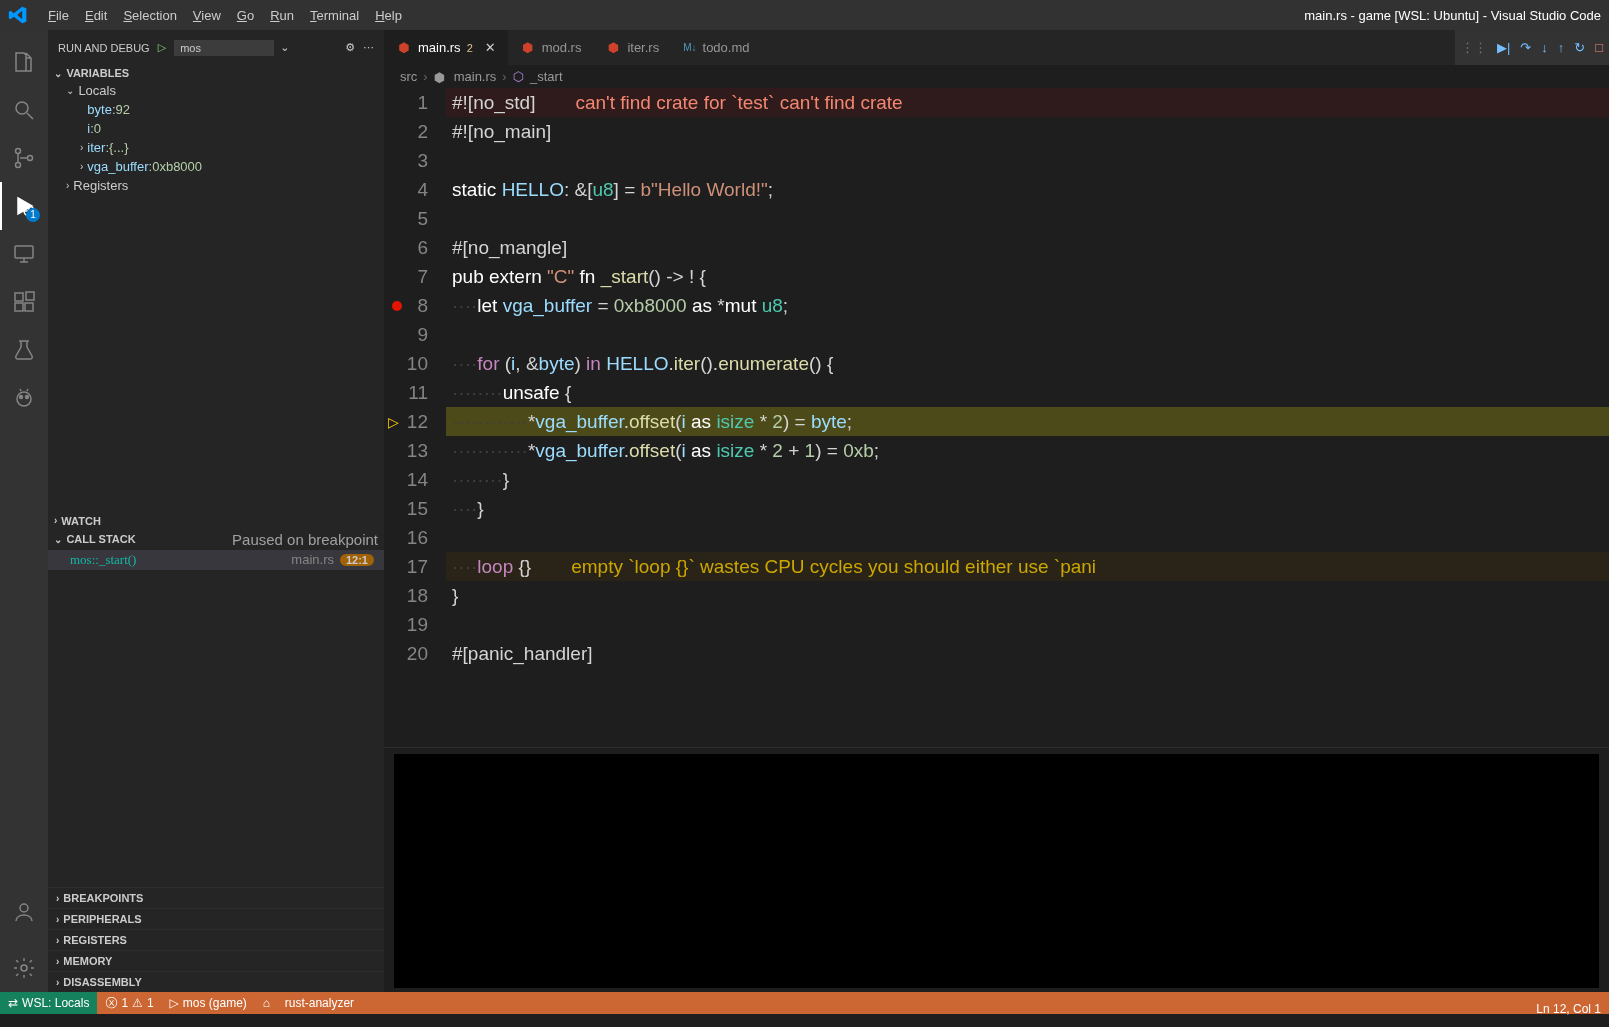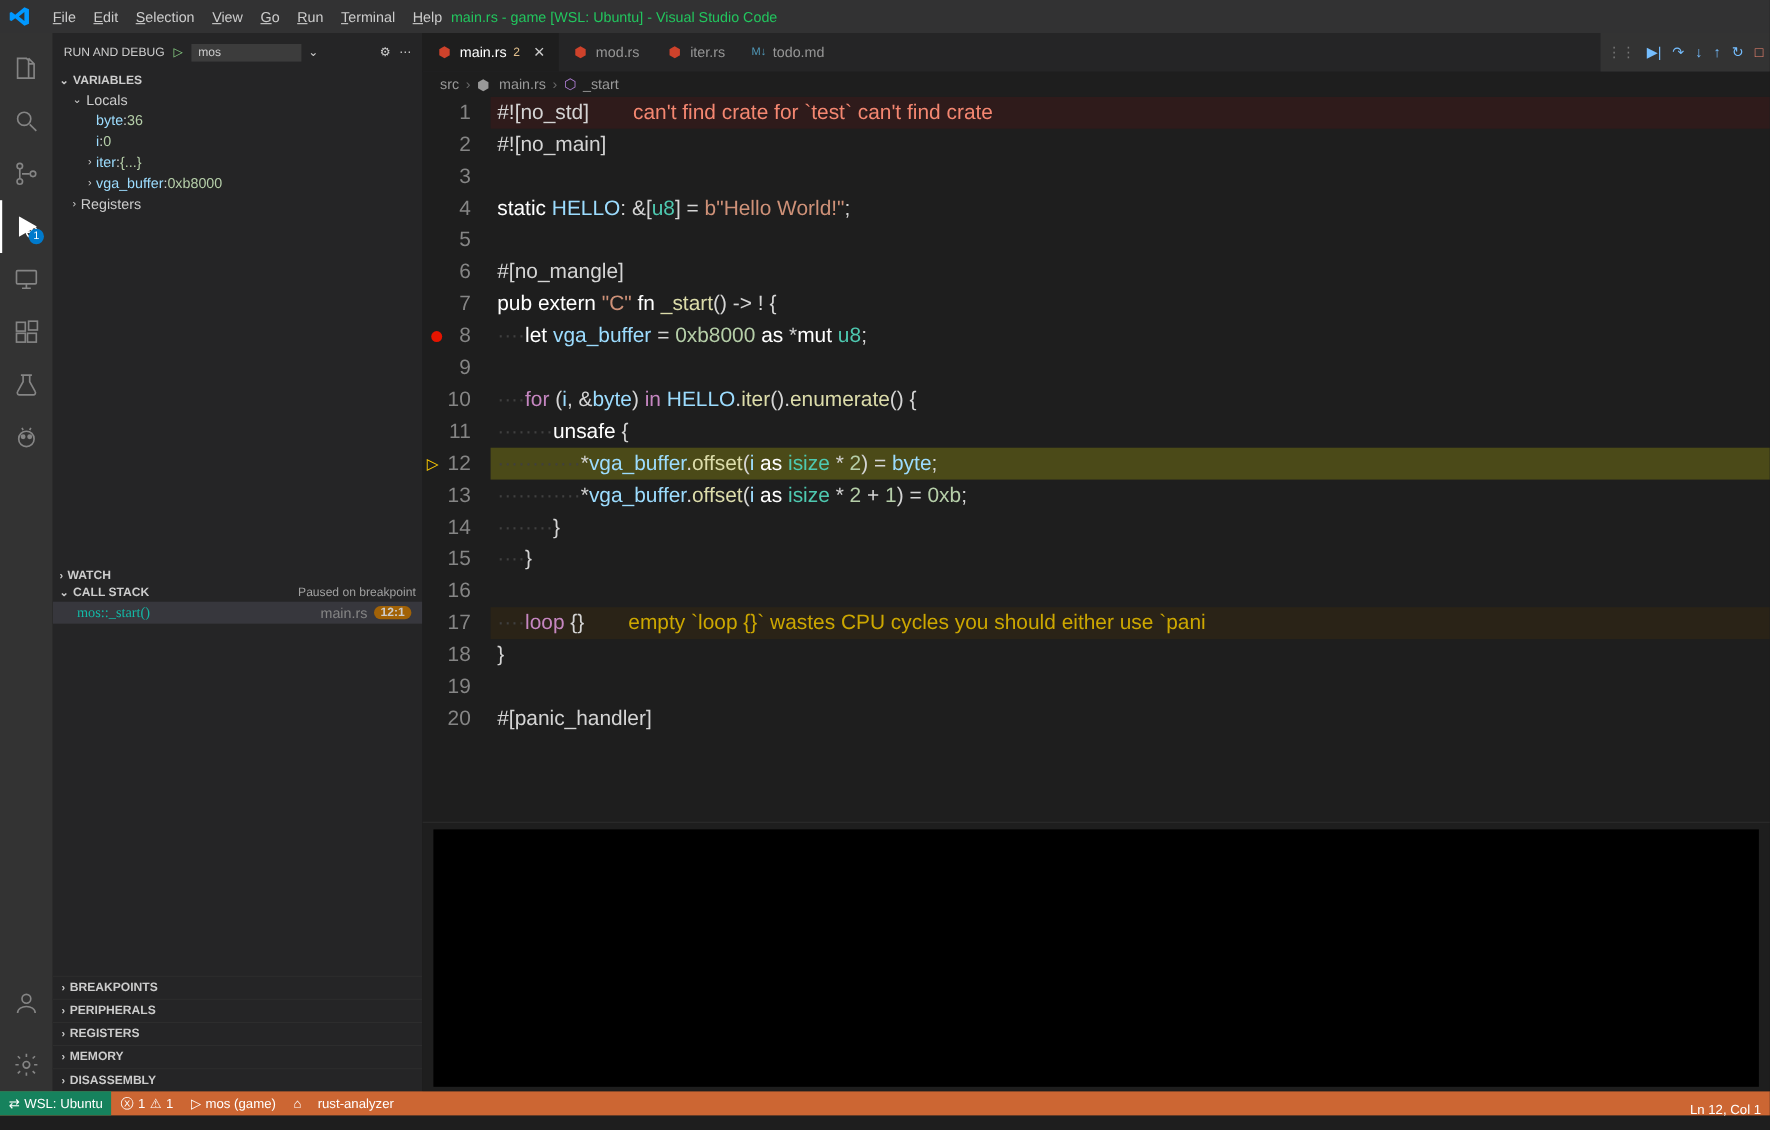--- a/index.html
+++ b/index.html
@@ -2,21 +2,21 @@
 <html><head>
 <meta charset="utf-8">
 <style>
 * { margin:0; padding:0; box-sizing:border-box; font-family:"Segoe UI",Arial,sans-serif; }
 body { background:#1e1e1e; color:#ccc; width:1609px; height:1027px; overflow:hidden; font-size:13px; }
 .menubar { background:#323233; height:30px; display:flex; align-items:center; padding:0 8px; color:#ccc; }
 .logo { width:20px; height:20px; margin-right:12px; }
 .logo svg { fill:#0098FF; }
 .menubar .mitem { padding:4px 8px; cursor:pointer; }
 .menubar .mitem .u { text-decoration:underline; }
-.title-center { flex:1; text-align:left; color:#22c55e; }
+.title-center { flex:1; text-align:right; color:#ffffff; }
 .content { display:flex; height:962px; }
 .activitybar { width:48px; background:#333333; display:flex; flex-direction:column; align-items:center; padding-top:8px; }
 .activitybar .abitem { width:48px; height:48px; display:flex; align-items:center; justify-content:center; color:#858585; position:relative; cursor:pointer; }
 .activitybar .abitem.active { color:#fff; }
 .activitybar .abitem.active::before { content:""; position:absolute; left:0; top:0; bottom:0; width:2px; background:#fff; }
 .abitem svg { width:24px; height:24px; }
 .badge1 { position:absolute; bottom:8px; right:8px; background:#007acc; color:#fff; border-radius:10px; font-size:10px; padding:0 4px; min-width:14px; height:14px; line-height:14px; text-align:center; }
 .bottom-act { margin-top:auto; margin-bottom:8px; }
 .sidebar { width:336px; background:#252526; display:flex; flex-direction:column; overflow:hidden; }
 .sb-header { display:flex; align-items:center; padding:4px 10px; height:35px; color:#ccc; font-size:11px; }
@@ -32,21 +32,21 @@
 .var-tree { padding-left:18px; font-family:Consolas,monospace; font-size:13px; }
 .var-row { padding:2px 0; display:flex; align-items:center; }
 .var-row .arr { margin-right:4px; font-size:10px; color:#ccc; }
 .vk { color:#9cdcfe; }
 .vs { color:#ccc; }
 .vv { color:#b5cea8; }
 .callstack-row { display:flex; align-items:center; padding:2px 10px 2px 22px; background:#37373d; }
 .callstack-row .cs-name { flex:1; color:#14b8a6; font-family:Liberation Serif, serif; }
 .callstack-row .cs-file { color:#858585; }
 .callstack-row .cs-loc { background:#a16207; border-radius:8px; padding:0 6px; margin-left:6px; font-size:11px;font-weight:bold; }
-.pause-msg { margin-left:auto; color:#a0a0a0; font-size:11px; font-weight:normal; }
+.pause-msg { margin-left:auto; color:#a0a0a0; font-size:15px; font-weight:normal; }
 .sb-bottom .sb-section-hdr { border-top:1px solid #2d2d2d; padding:4px 8px; font-weight:bold; }
 .editor { flex:1; display:flex; flex-direction:column; background:#1e1e1e; overflow:hidden; }
 .tabbar { display:flex; background:#252526; height:35px; align-items:stretch; }
 .tab { display:flex; align-items:center; padding:0 12px; color:#969696; cursor:pointer; gap:6px; }
 .tab.active { background:#1e1e1e; color:#ffffff; }
 .tab .ric { color:#ce422b; width:16px; height:16px; display:flex; align-items:center; justify-content:center; }
 .tab .close { margin-left:6px; color:#ccc; }
 .tab .dirty { color:#e2c08d; font-size:11px; }
 .debug-toolbar { margin-left:auto; display:flex; align-items:center; background:#333333; padding:0 6px; gap:10px; }
 .debug-toolbar .dbtn { color:#75beff; cursor:pointer; }
@@ -193,21 +193,21 @@
       <div class="var-tree">
         <div class="var-row">
             <span class="arr">⌄</span>
             <span>Locals</span>
           </div>
         <div id="locals-list" style="padding-left:14px;">
             <div class="var-row">
               <span class="arr" style="visibility:hidden">›</span>
               <span class="vk">byte</span>
               <span class="vs">: </span>
-              <span class="vv">36</span>
+              <span class="vv">92</span>
             </div>
             <div class="var-row">
               <span class="arr" style="visibility:hidden">›</span>
               <span class="vk">i</span>
               <span class="vs">: </span>
               <span class="vv">0</span>
             </div>
             <div class="var-row">
               <span class="arr">›</span>
               <span class="vk">iter</span>
@@ -313,21 +313,21 @@
     </div>
     <div class="panel">
       <div class="term-body"></div>
     </div>
   </div>
 </div>
 
 <div class="statusbar">
   <div class="sseg wsl">
       <span>⇄</span>
-      <span>WSL: Ubuntu</span>
+      <span>WSL: Locals</span>
     </div>
   <div class="sseg">
       <span>ⓧ</span>
       <span>1</span> 
       <span>⚠</span>
       <span>1</span>
     </div>
   <div class="sseg">
       <span>▷</span>
       <span>mos (game)</span>

